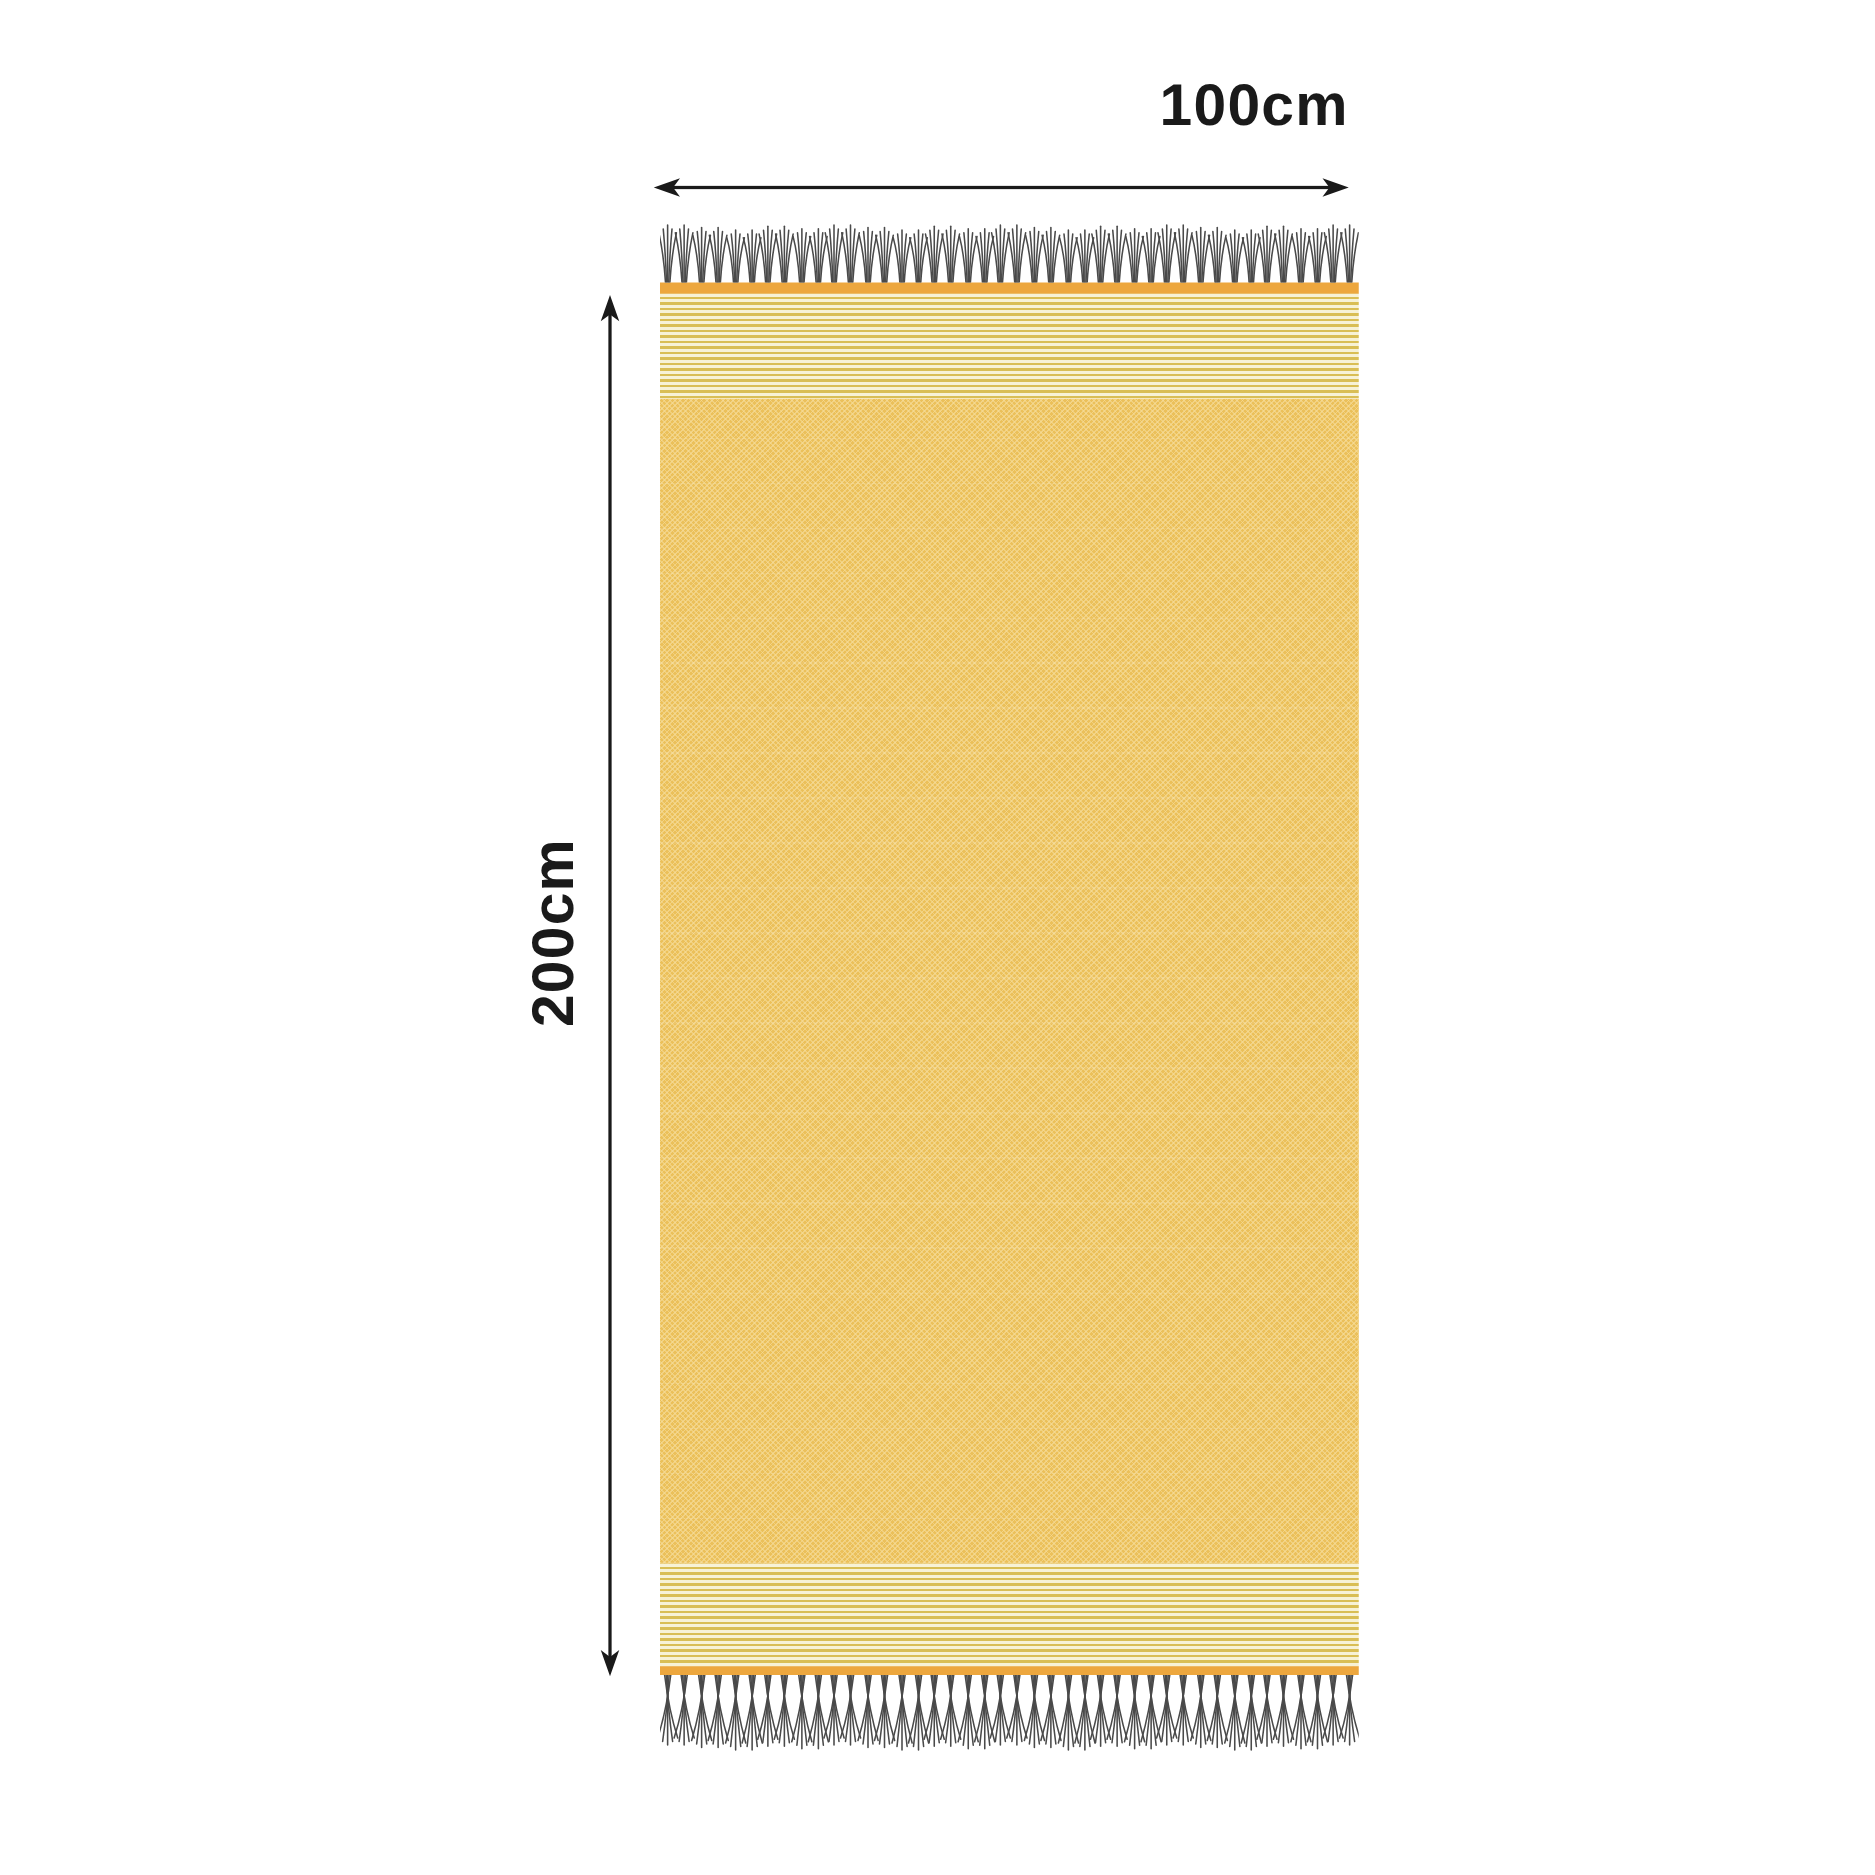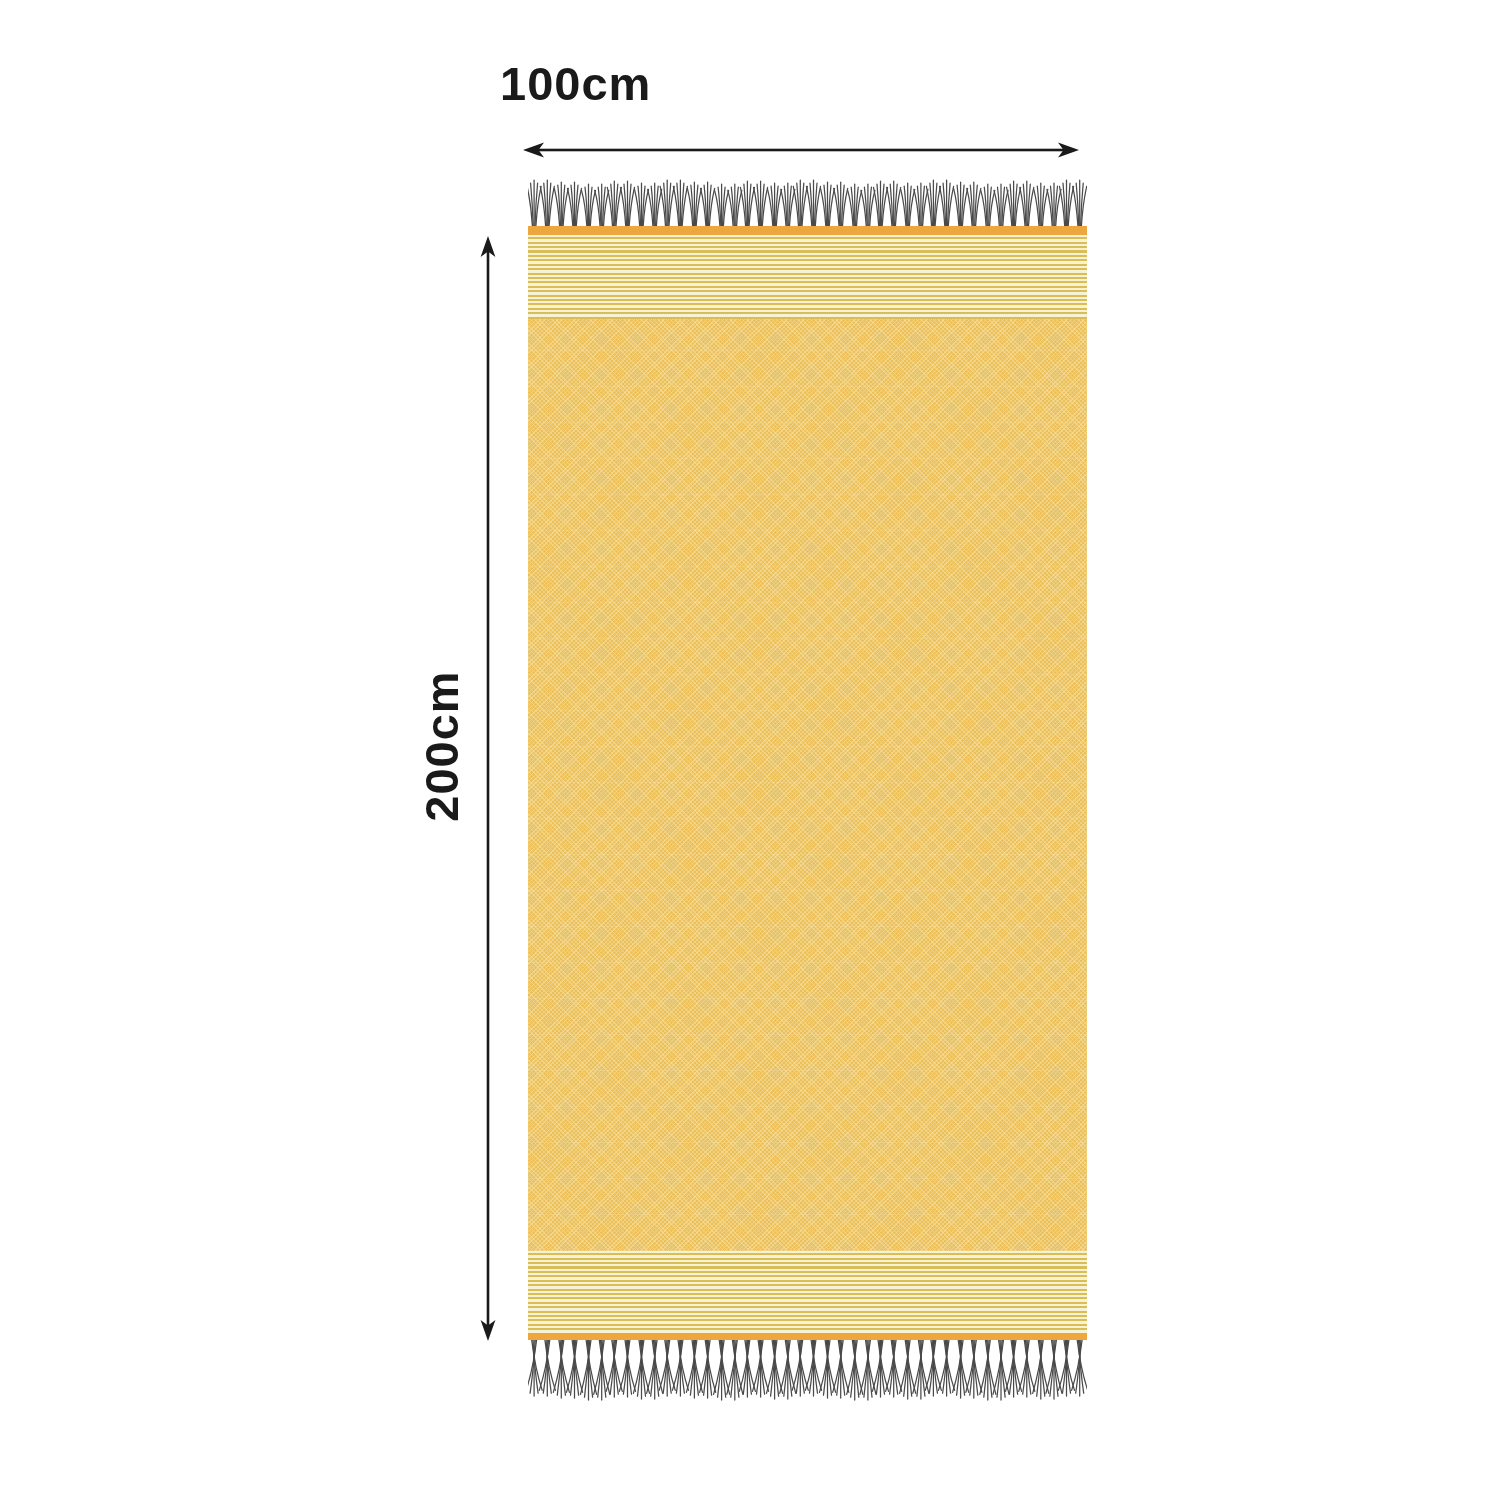--- a/index.html
+++ b/index.html
@@ -19,24 +19,24 @@
   
   .dim-label {
     position: absolute;
     color: var(--ink, #1a1a1a);
     font-weight: 700;
     font-size: 47px;
     letter-spacing: 1px;
     white-space: nowrap;
   }
   .dim-label.width {
-    left: 500px;
+    left: 523px;
     top: 56px;
     width: 556px;
-    text-align: left;
+    text-align: right;
   }
   .dim-label.height {
     left: 291px;
     top: 716px;
     width: 300px;
     height: 60px;
     display: flex;
     align-items: center;
     justify-content: center;
     transform: rotate(-90deg);

